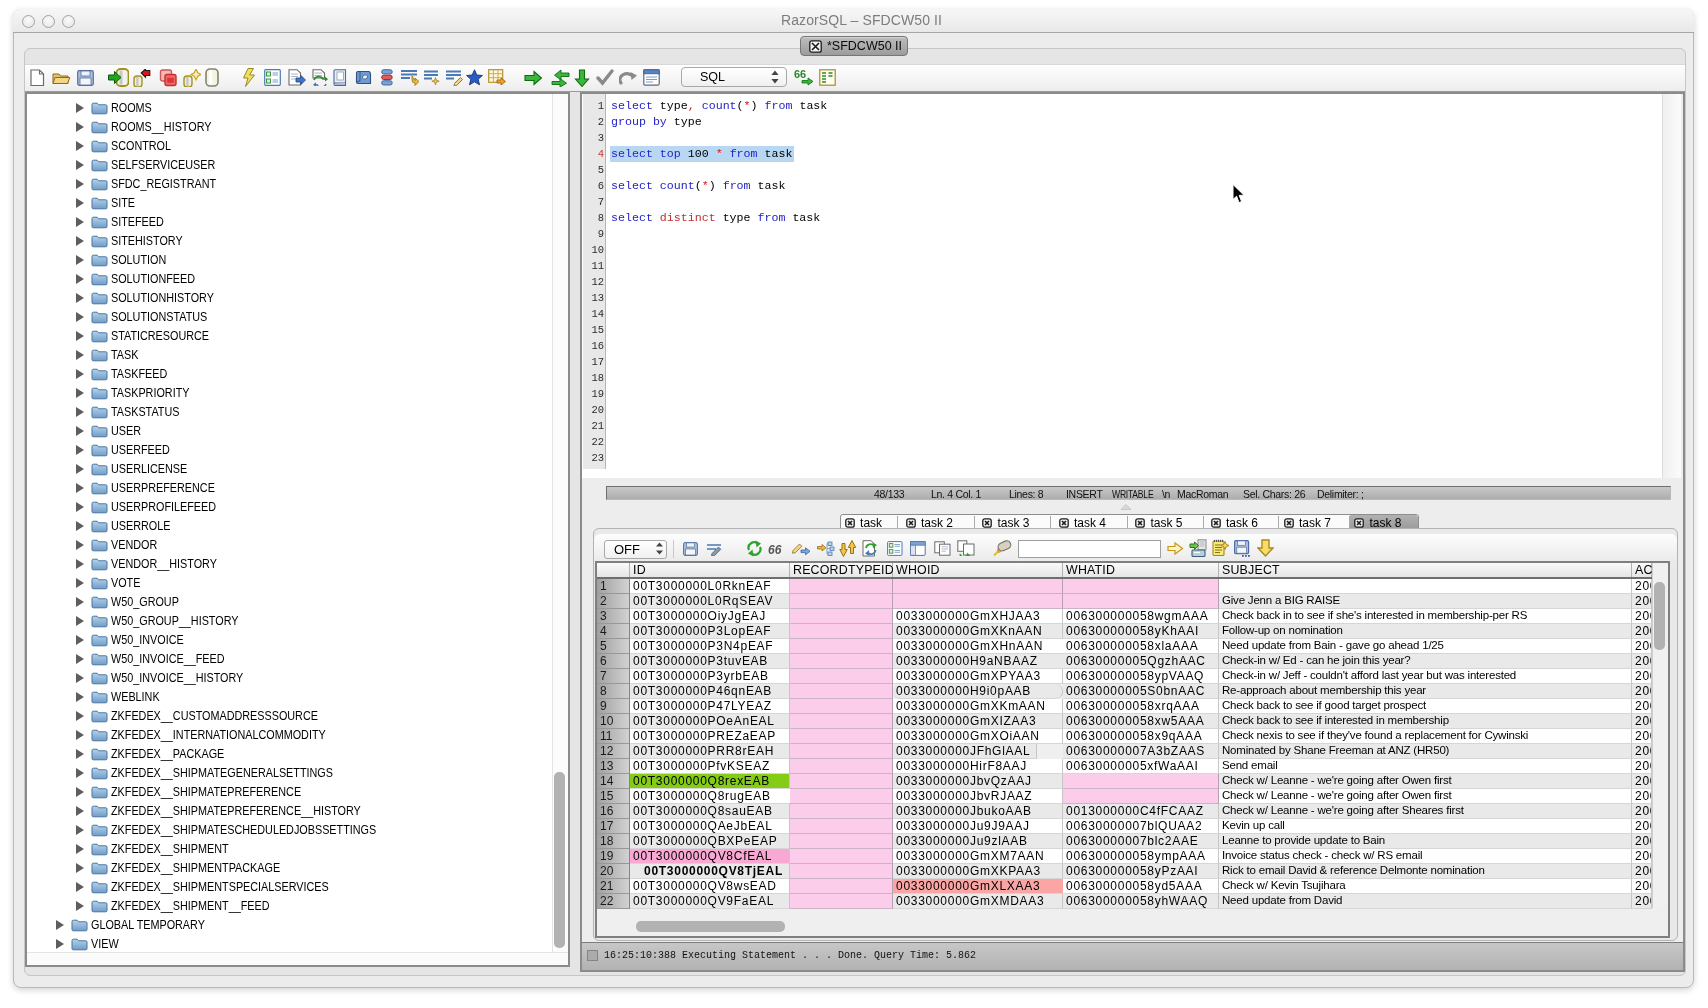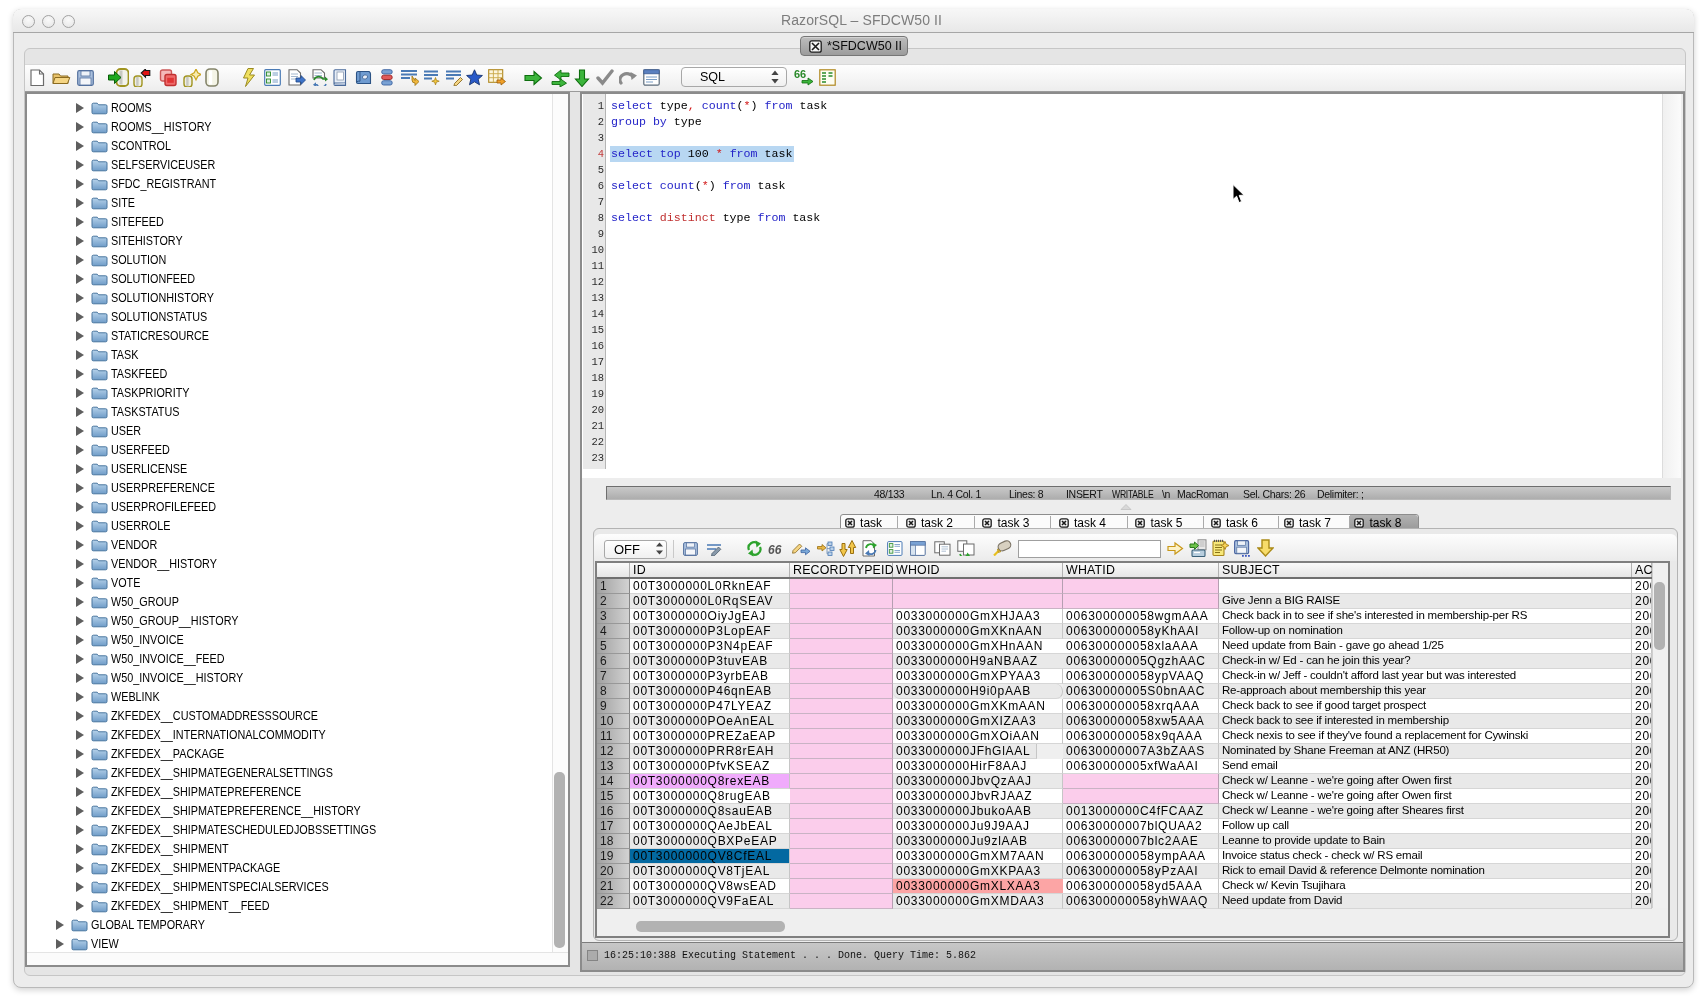--- a/index.html
+++ b/index.html
@@ -1033,21 +1033,21 @@
   </div>
 <div class="cell" style="left:630px;top:758.5px;width:160px;background:#ffffff;border-right:1px solid #c6c6c6;border-bottom:1px solid #d6d6d6;letter-spacing:0.72px;"><span style="position:absolute;left:3px;top:0.5px;">00T3000000PfvKSEAZ</span></div>
 <div class="cell" style="left:790px;top:758.5px;width:103px;background:#fbcdeb;border-right:1px solid #b59fb1;border-bottom:1px solid #c9b3c4;font-size:11.5px;letter-spacing:-0.2px;"><span style="position:absolute;left:3px;top:0.5px;"></span></div>
 <div class="cell" style="left:893px;top:758.5px;width:170px;background:#ffffff;border-right:1px solid #c6c6c6;border-bottom:1px solid #d6d6d6;letter-spacing:0.72px;"><span style="position:absolute;left:3px;top:0.5px;">0033000000HirF8AAJ</span></div>
 <div class="cell" style="left:1063px;top:758.5px;width:156px;background:#ffffff;border-right:1px solid #c6c6c6;border-bottom:1px solid #d6d6d6;letter-spacing:0.72px;"><span style="position:absolute;left:3px;top:0.5px;">00630000005xfWaAAI</span></div>
 <div class="cell" style="left:1219px;top:758.5px;width:413px;background:#ffffff;border-right:1px solid #c6c6c6;border-bottom:1px solid #d6d6d6;font-size:11.5px;letter-spacing:-0.2px;"><span style="position:absolute;left:3px;top:0.5px;">Send email</span></div>
 <div class="cell" style="left:1632px;top:758.5px;width:20px;background:#ffffff;border-right:1px solid #c6c6c6;border-bottom:1px solid #d6d6d6;letter-spacing:0.72px;"><span style="position:absolute;left:3px;top:0.5px;">2008</span></div>
 <div class="rn" style="top:773.5px;">
     <span>14</span>
   </div>
-<div class="cell" style="left:630px;top:773.5px;width:160px;background:#f0abfc;border-right:1px solid #c6c6c6;border-bottom:1px solid #d6d6d6;letter-spacing:0.72px;"><span style="position:absolute;left:3px;top:0.5px;">00T3000000Q8rexEAB</span></div>
+<div class="cell" style="left:630px;top:773.5px;width:160px;background:#84cc16;border-right:1px solid #c6c6c6;border-bottom:1px solid #d6d6d6;letter-spacing:0.72px;"><span style="position:absolute;left:3px;top:0.5px;">00T3000000Q8rexEAB</span></div>
 <div class="cell" style="left:790px;top:773.5px;width:103px;background:#fbcdeb;border-right:1px solid #b59fb1;border-bottom:1px solid #c9b3c4;font-size:11.5px;letter-spacing:-0.2px;"><span style="position:absolute;left:3px;top:0.5px;"></span></div>
 <div class="cell" style="left:893px;top:773.5px;width:170px;background:#e9e9e9;border-right:1px solid #c6c6c6;border-bottom:1px solid #d6d6d6;letter-spacing:0.72px;"><span style="position:absolute;left:3px;top:0.5px;">0033000000JbvQzAAJ</span></div>
 <div class="cell" style="left:1063px;top:773.5px;width:156px;background:#fbcdeb;border-right:1px solid #b59fb1;border-bottom:1px solid #c9b3c4;letter-spacing:0.72px;"><span style="position:absolute;left:3px;top:0.5px;"></span></div>
 <div class="cell" style="left:1219px;top:773.5px;width:413px;background:#e9e9e9;border-right:1px solid #c6c6c6;border-bottom:1px solid #d6d6d6;font-size:11.5px;letter-spacing:-0.2px;"><span style="position:absolute;left:3px;top:0.5px;">Check w/ Leanne - we're going after Owen first</span></div>
 <div class="cell" style="left:1632px;top:773.5px;width:20px;background:#e9e9e9;border-right:1px solid #c6c6c6;border-bottom:1px solid #d6d6d6;letter-spacing:0.72px;"><span style="position:absolute;left:3px;top:0.5px;">2008</span></div>
 <div class="rn" style="top:788.5px;">
     <span>15</span>
   </div>
 <div class="cell" style="left:630px;top:788.5px;width:176px;background:#ffffff;border-right:1px solid #c6c6c6;border-bottom:1px solid #d6d6d6;letter-spacing:0.72px;padding-left:24px;"><span style="position:absolute;left:3px;top:0.5px;">00T3000000Q8rugEAB</span></div>
 <div class="cell" style="left:790px;top:788.5px;width:103px;background:#fbcdeb;border-right:1px solid #b59fb1;border-bottom:1px solid #c9b3c4;font-size:11.5px;letter-spacing:-0.2px;"><span style="position:absolute;left:3px;top:0.5px;"></span></div>
@@ -1064,44 +1064,44 @@
 <div class="cell" style="left:1063px;top:803.5px;width:156px;background:#e9e9e9;border-right:1px solid #c6c6c6;border-bottom:1px solid #d6d6d6;letter-spacing:0.72px;"><span style="position:absolute;left:3px;top:0.5px;">0013000000C4fFCAAZ</span></div>
 <div class="cell" style="left:1219px;top:803.5px;width:413px;background:#e9e9e9;border-right:1px solid #c6c6c6;border-bottom:1px solid #d6d6d6;font-size:11.5px;letter-spacing:-0.2px;"><span style="position:absolute;left:3px;top:0.5px;">Check w/ Leanne - we're going after Sheares first</span></div>
 <div class="cell" style="left:1632px;top:803.5px;width:20px;background:#e9e9e9;border-right:1px solid #c6c6c6;border-bottom:1px solid #d6d6d6;letter-spacing:0.72px;"><span style="position:absolute;left:3px;top:0.5px;">2008</span></div>
 <div class="rn" style="top:818.5px;">
     <span>17</span>
   </div>
 <div class="cell" style="left:630px;top:818.5px;width:160px;background:#ffffff;border-right:1px solid #c6c6c6;border-bottom:1px solid #d6d6d6;letter-spacing:0.72px;"><span style="position:absolute;left:3px;top:0.5px;">00T3000000QAeJbEAL</span></div>
 <div class="cell" style="left:790px;top:818.5px;width:103px;background:#fbcdeb;border-right:1px solid #b59fb1;border-bottom:1px solid #c9b3c4;font-size:11.5px;letter-spacing:-0.2px;"><span style="position:absolute;left:3px;top:0.5px;"></span></div>
 <div class="cell" style="left:893px;top:818.5px;width:170px;background:#ffffff;border-right:1px solid #c6c6c6;border-bottom:1px solid #d6d6d6;letter-spacing:0.72px;"><span style="position:absolute;left:3px;top:0.5px;">0033000000Ju9J9AAJ</span></div>
 <div class="cell" style="left:1063px;top:818.5px;width:156px;background:#ffffff;border-right:1px solid #c6c6c6;border-bottom:1px solid #d6d6d6;letter-spacing:0.72px;"><span style="position:absolute;left:3px;top:0.5px;">00630000007blQUAA2</span></div>
-<div class="cell" style="left:1219px;top:818.5px;width:413px;background:#ffffff;border-right:1px solid #c6c6c6;border-bottom:1px solid #d6d6d6;font-size:11.5px;letter-spacing:-0.2px;"><span style="position:absolute;left:3px;top:0.5px;">Follow up call</span></div>
+<div class="cell" style="left:1219px;top:818.5px;width:413px;background:#ffffff;border-right:1px solid #c6c6c6;border-bottom:1px solid #d6d6d6;font-size:11.5px;letter-spacing:-0.2px;"><span style="position:absolute;left:3px;top:0.5px;">Kevin up call</span></div>
 <div class="cell" style="left:1632px;top:818.5px;width:20px;background:#ffffff;border-right:1px solid #c6c6c6;border-bottom:1px solid #d6d6d6;letter-spacing:0.72px;"><span style="position:absolute;left:3px;top:0.5px;">2008</span></div>
 <div class="rn" style="top:833.5px;">
     <span>18</span>
   </div>
 <div class="cell" style="left:630px;top:833.5px;width:160px;background:#e9e9e9;border-right:1px solid #c6c6c6;border-bottom:1px solid #d6d6d6;letter-spacing:0.72px;"><span style="position:absolute;left:3px;top:0.5px;">00T3000000QBXPeEAP</span></div>
 <div class="cell" style="left:790px;top:833.5px;width:103px;background:#fbcdeb;border-right:1px solid #b59fb1;border-bottom:1px solid #c9b3c4;font-size:11.5px;letter-spacing:-0.2px;"><span style="position:absolute;left:3px;top:0.5px;"></span></div>
 <div class="cell" style="left:893px;top:833.5px;width:170px;background:#e9e9e9;border-right:1px solid #c6c6c6;border-bottom:1px solid #d6d6d6;letter-spacing:0.72px;"><span style="position:absolute;left:3px;top:0.5px;">0033000000Ju9zlAAB</span></div>
 <div class="cell" style="left:1063px;top:833.5px;width:156px;background:#e9e9e9;border-right:1px solid #c6c6c6;border-bottom:1px solid #d6d6d6;letter-spacing:0.72px;"><span style="position:absolute;left:3px;top:0.5px;">00630000007blc2AAE</span></div>
 <div class="cell" style="left:1219px;top:833.5px;width:413px;background:#e9e9e9;border-right:1px solid #c6c6c6;border-bottom:1px solid #d6d6d6;font-size:11.5px;letter-spacing:-0.2px;"><span style="position:absolute;left:3px;top:0.5px;">Leanne to provide update to Bain</span></div>
 <div class="cell" style="left:1632px;top:833.5px;width:20px;background:#e9e9e9;border-right:1px solid #c6c6c6;border-bottom:1px solid #d6d6d6;letter-spacing:0.72px;"><span style="position:absolute;left:3px;top:0.5px;">2008</span></div>
 <div class="rn" style="top:848.5px;">
     <span>19</span>
   </div>
-<div class="cell" style="left:630px;top:848.5px;width:160px;background:#0369a1;border-right:1px solid #c6c6c6;border-bottom:1px solid #d6d6d6;letter-spacing:0.72px;"><span style="position:absolute;left:3px;top:0.5px;">00T3000000QV8CfEAL</span></div>
+<div class="cell" style="left:630px;top:848.5px;width:160px;background:#f9a8d4;border-right:1px solid #c6c6c6;border-bottom:1px solid #d6d6d6;letter-spacing:0.72px;"><span style="position:absolute;left:3px;top:0.5px;">00T3000000QV8CfEAL</span></div>
 <div class="cell" style="left:790px;top:848.5px;width:103px;background:#fbcdeb;border-right:1px solid #b59fb1;border-bottom:1px solid #c9b3c4;font-size:11.5px;letter-spacing:-0.2px;"><span style="position:absolute;left:3px;top:0.5px;"></span></div>
 <div class="cell" style="left:893px;top:848.5px;width:170px;background:#ffffff;border-right:1px solid #c6c6c6;border-bottom:1px solid #d6d6d6;letter-spacing:0.72px;"><span style="position:absolute;left:3px;top:0.5px;">0033000000GmXM7AAN</span></div>
 <div class="cell" style="left:1063px;top:848.5px;width:156px;background:#ffffff;border-right:1px solid #c6c6c6;border-bottom:1px solid #d6d6d6;letter-spacing:0.72px;"><span style="position:absolute;left:3px;top:0.5px;">006300000058ympAAA</span></div>
 <div class="cell" style="left:1219px;top:848.5px;width:413px;background:#ffffff;border-right:1px solid #c6c6c6;border-bottom:1px solid #d6d6d6;font-size:11.5px;letter-spacing:-0.2px;"><span style="position:absolute;left:3px;top:0.5px;">Invoice status check - check w/ RS email</span></div>
 <div class="cell" style="left:1632px;top:848.5px;width:20px;background:#ffffff;border-right:1px solid #c6c6c6;border-bottom:1px solid #d6d6d6;letter-spacing:0.72px;"><span style="position:absolute;left:3px;top:0.5px;">2008</span></div>
 <div class="rn" style="top:863.5px;">
     <span>20</span>
   </div>
-<div class="cell" style="left:630px;top:863.5px;width:160px;background:#e9e9e9;border-right:1px solid #c6c6c6;border-bottom:1px solid #d6d6d6;letter-spacing:0.72px;"><span style="position:absolute;left:3px;top:0.5px;">00T3000000QV8TjEAL</span></div>
+<div class="cell" style="left:630px;top:863.5px;width:160px;background:#e9e9e9;border-right:1px solid #c6c6c6;border-bottom:1px solid #d6d6d6;letter-spacing:0.72px;"><span style="position:absolute;left:14px;top:0.5px;font-weight:bold;">00T3000000QV8TjEAL</span></div>
 <div class="cell" style="left:790px;top:863.5px;width:103px;background:#fbcdeb;border-right:1px solid #b59fb1;border-bottom:1px solid #c9b3c4;font-size:11.5px;letter-spacing:-0.2px;"><span style="position:absolute;left:3px;top:0.5px;"></span></div>
 <div class="cell" style="left:893px;top:863.5px;width:170px;background:#e9e9e9;border-right:1px solid #c6c6c6;border-bottom:1px solid #d6d6d6;letter-spacing:0.72px;"><span style="position:absolute;left:3px;top:0.5px;">0033000000GmXKPAA3</span></div>
 <div class="cell" style="left:1063px;top:863.5px;width:156px;background:#e9e9e9;border-right:1px solid #c6c6c6;border-bottom:1px solid #d6d6d6;letter-spacing:0.72px;"><span style="position:absolute;left:3px;top:0.5px;">006300000058yPzAAI</span></div>
 <div class="cell" style="left:1219px;top:863.5px;width:413px;background:#e9e9e9;border-right:1px solid #c6c6c6;border-bottom:1px solid #d6d6d6;font-size:11.5px;letter-spacing:-0.2px;"><span style="position:absolute;left:3px;top:0.5px;">Rick to email David &amp; reference Delmonte nomination</span></div>
 <div class="cell" style="left:1632px;top:863.5px;width:20px;background:#e9e9e9;border-right:1px solid #c6c6c6;border-bottom:1px solid #d6d6d6;letter-spacing:0.72px;"><span style="position:absolute;left:3px;top:0.5px;">2008</span></div>
 <div class="rn" style="top:878.5px;">
     <span>21</span>
   </div>
 <div class="cell" style="left:630px;top:878.5px;width:160px;background:#ffffff;border-right:1px solid #c6c6c6;border-bottom:1px solid #d6d6d6;letter-spacing:0.72px;"><span style="position:absolute;left:3px;top:0.5px;">00T3000000QV8wsEAD</span></div>
 <div class="cell" style="left:790px;top:878.5px;width:103px;background:#fbcdeb;border-right:1px solid #b59fb1;border-bottom:1px solid #c9b3c4;font-size:11.5px;letter-spacing:-0.2px;"><span style="position:absolute;left:3px;top:0.5px;"></span></div>

